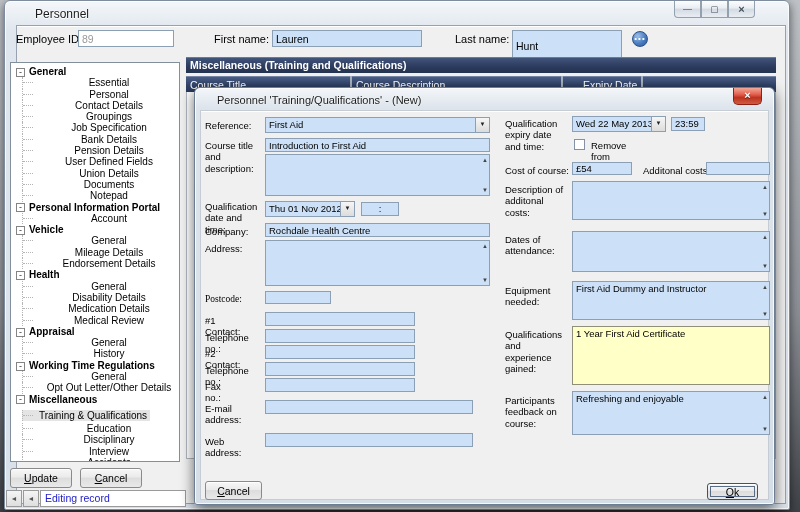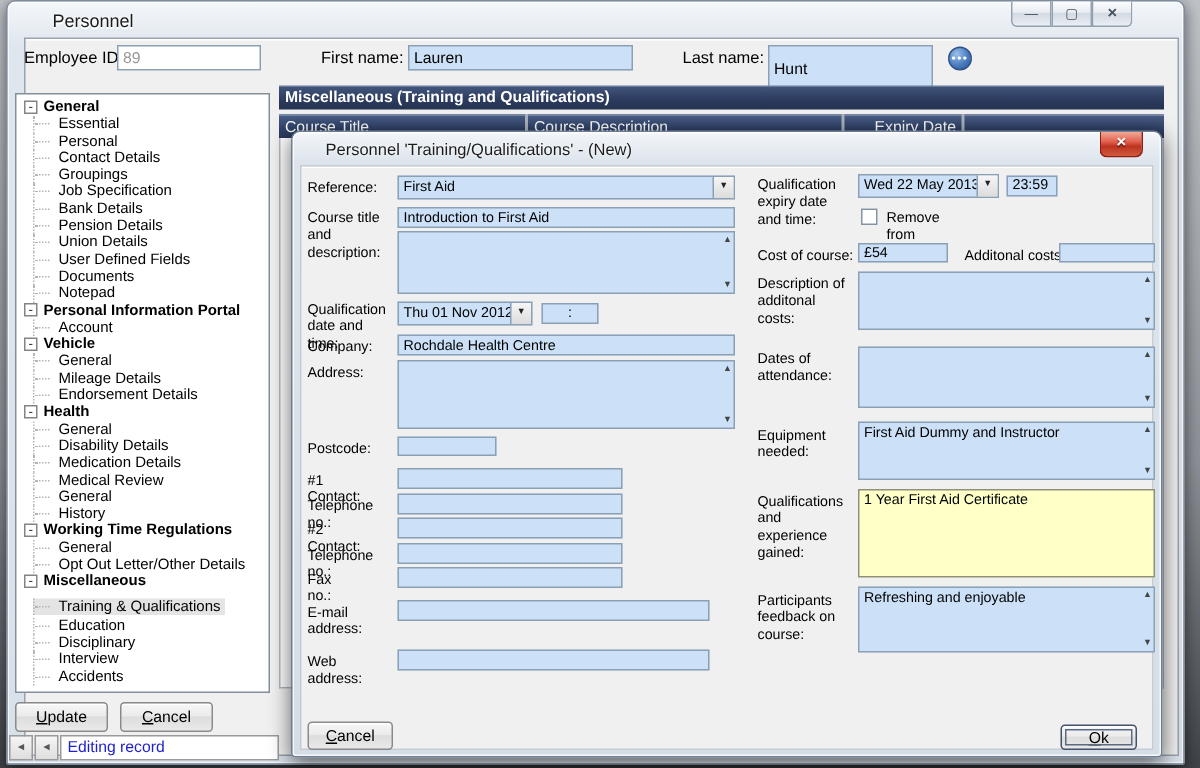--- a/index.html
+++ b/index.html
@@ -34,21 +34,21 @@
     border:1px solid #2d5288; color:#fff; font-size:8px; line-height:14px; letter-spacing:1px;
     text-align:center; }
 
   
   .tree-panel { left:10px; top:62px; width:170px; height:400px; background:#fff;
     border:1px solid #828f9c; overflow:hidden; padding:3px 0 0 5px; }
   .tree-section { height:11.3px; line-height:11.3px; font-size:10px; font-weight:bold; white-space:nowrap; }
   .pmbox { display:inline-block; width:9px; height:9px; border:1px solid #848484; background:#fff;
     font-size:9px; line-height:6px; text-align:center; vertical-align:middle; margin-right:4px; color:#333; font-weight:normal; }
   .tree-item { height:11.3px; line-height:11.3px; font-size:10px; white-space:nowrap;
-    margin-left:6px; padding-left:16px; border-left:1px dotted #b5b5b5; position:relative; }
+    margin-left:6px; padding-left:16px; border-left:1px dotted #b5b5b5; position:relative;text-align:center; }
   .tree-item::before { content:""; position:absolute; left:0; top:5px; width:10px; border-top:1px dotted #b5b5b5; }
   .tree-item.selected { background:#e4e4e4; display:inline-block; padding-right:3px; min-width:0; }
   .tree-item-row { white-space:nowrap; }
 
   
   .btn { background:linear-gradient(180deg,#f7f7f7,#ebebeb 45%,#dddddd 50%,#e9e9e9);
     border:1px solid #8a8a8a; border-radius:3px; font-size:10.5px; color:#000;
     text-align:center; box-shadow:inset 0 1px 0 #fff; }
   .ak { display:inline-block; }
   .ak::first-letter { text-decoration:underline; }
@@ -135,26 +135,26 @@
       <div class="tree-item-row">
         <div class="tree-item">Job Specification</div>
       </div>
       <div class="tree-item-row">
         <div class="tree-item">Bank Details</div>
       </div>
       <div class="tree-item-row">
         <div class="tree-item">Pension Details</div>
       </div>
       <div class="tree-item-row">
+        <div class="tree-item">User Defined Fields</div>
+      </div>
+      <div class="tree-item-row">
         <div class="tree-item">Union Details</div>
       </div>
       <div class="tree-item-row">
-        <div class="tree-item">User Defined Fields</div>
-      </div>
-      <div class="tree-item-row">
         <div class="tree-item">Documents</div>
       </div>
       <div class="tree-item-row">
         <div class="tree-item">Notepad</div>
       </div>
       <div class="tree-section"><span class="pmbox">-</span><span>Personal Information Portal</span></div>
       <div class="tree-item-row">
         <div class="tree-item">Account</div>
       </div>
       <div class="tree-section"><span class="pmbox">-</span><span>Vehicle</span></div>
@@ -173,20 +173,21 @@
       </div>
       <div class="tree-item-row">
         <div class="tree-item">Disability Details</div>
       </div>
       <div class="tree-item-row">
         <div class="tree-item">Medication Details</div>
       </div>
       <div class="tree-item-row">
         <div class="tree-item">Medical Review</div>
       </div>
+      <div class="tree-section"><span class="pmbox">-</span><span>Appraisal</span></div>
       <div class="tree-item-row">
         <div class="tree-item">General</div>
       </div>
       <div class="tree-item-row">
         <div class="tree-item">History</div>
       </div>
       <div class="tree-section"><span class="pmbox">-</span><span>Working Time Regulations</span></div>
       <div class="tree-item-row">
         <div class="tree-item">General</div>
       </div>
@@ -255,21 +256,21 @@
     <div class="abs dlbl" style="left:205px; top:226px;">Company:</div>
     <input class="din" style="left: 265px; top: 223px; width: 225px; height: 14px;" value="Rochdale Health Centre">
 
     <div class="abs dlbl" style="left:205px; top:243px;">Address:</div>
     <div class="dta" style="left:265px; top:240px; width:225px; height:46px;">
       <span></span>
       <span class="sarr up">▲</span>
       <span class="sarr dn">▼</span>
     </div>
 
-    <div class="abs dlbl" style="left:205px; top:294px;">Postcode:</div>
+    <div class="abs dlbl" style="left:205px; top:294px;font-family:Liberation Serif, serif;">Postcode:</div>
     <input class="din" style="left: 265px; top: 291px; width: 66px; height: 13px;" value="">
 
     <div class="abs dlbl" style="left:205px; top:315px;">#1 Contact:</div>
     <input class="din" style="left: 265px; top: 312px; width: 150px; height: 14px;" value="">
     <div class="abs dlbl" style="left:205px; top:332px;">Telephone no.:</div>
     <input class="din" style="left: 265px; top: 329px; width: 150px; height: 14px;" value="">
     <div class="abs dlbl" style="left:205px; top:348px;">#2 Contact:</div>
     <input class="din" style="left: 265px; top: 345px; width: 150px; height: 14px;" value="">
     <div class="abs dlbl" style="left:205px; top:365px;">Telephone no.:</div>
     <input class="din" style="left: 265px; top: 362px; width: 150px; height: 14px;" value="">

